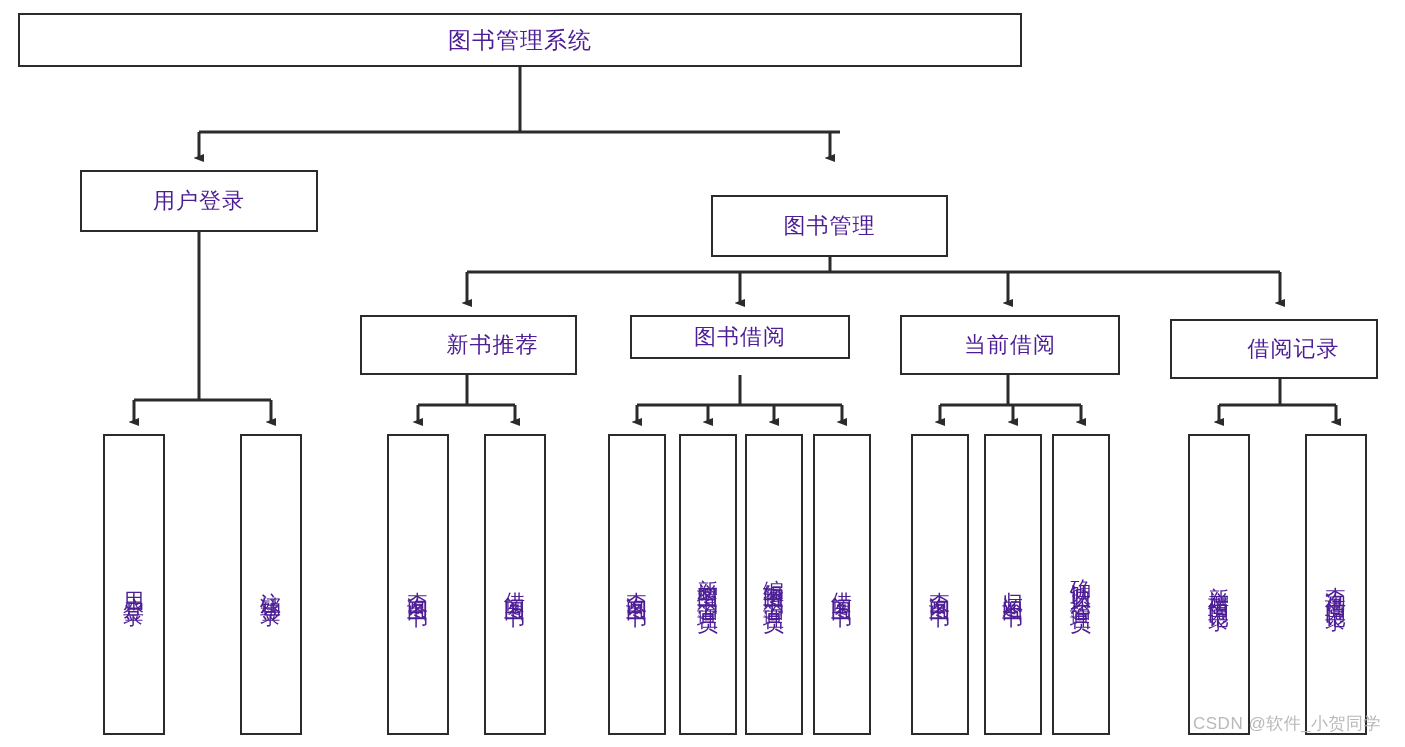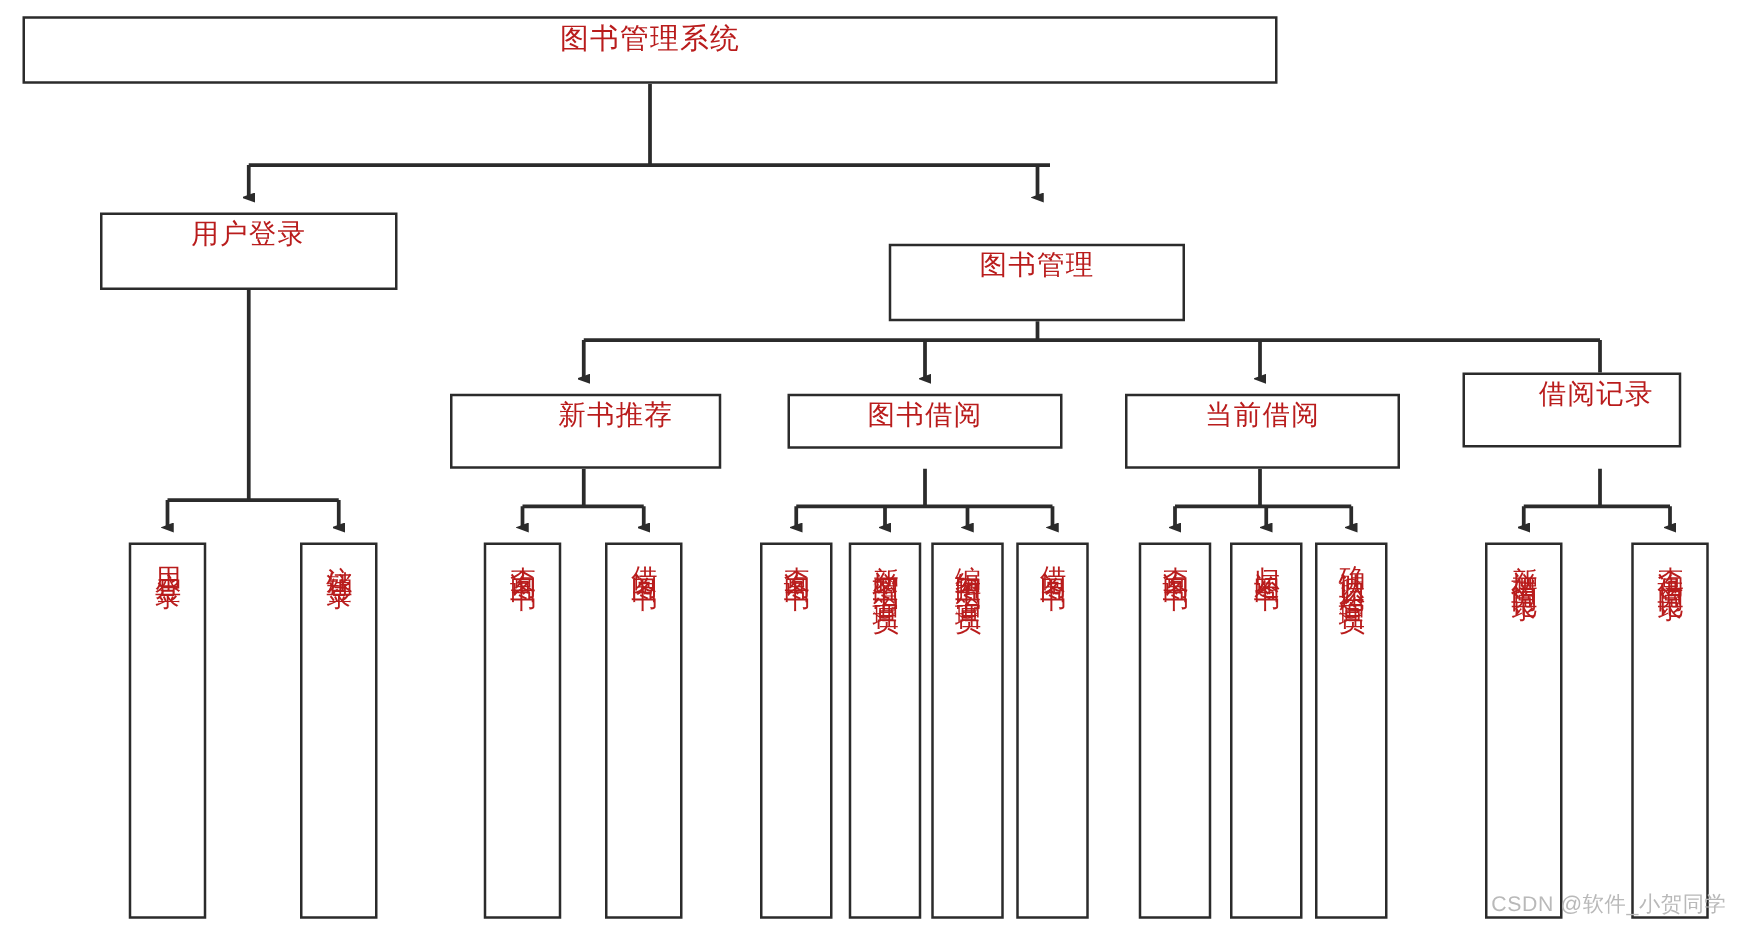--- a/index.html
+++ b/index.html
@@ -24,22 +24,23 @@
     width: 1405px;
     height: 747px;
     pointer-events: none;
   }
   .node {
     position: absolute;
     box-sizing: border-box;
     background: #ffffff;
     border: 2px solid #2b2b2b;
     display: flex;
+    align-items: center;
     justify-content: center;
-    color: #b91c1c;
+    color: #4c1d95;
   }
   .node.horiz {
     font-size: 22px;
     letter-spacing: 1px;
   }
   .node.vert {
     font-size: 21px;
   }
   .node.vert .vlabel {
     writing-mode: vertical-rl;
@@ -128,21 +129,21 @@
 
   <div class="node horiz" style="left:360px; top:315px; width:217px; height:60px;padding-left:48px;">
     <span>新书推荐</span>
   </div>
   <div class="node horiz" style="left:630px; top:315px; width:220px; height:44px;">
     <span>图书借阅</span>
   </div>
   <div class="node horiz" style="left:900px; top:315px; width:220px; height:60px;">
     <span>当前借阅</span>
   </div>
-  <div class="node horiz" style="left:1170px; top:298px; width:175px; height:60px;padding-left:39px;">
+  <div class="node horiz" style="left:1170px; top:319px; width:208px; height:60px;padding-left:39px;">
     <span>借阅记录</span>
   </div>
 
   <div class="node vert" style="left:103px; top:434px; width:62px; height:301px;">
     <span class="vlabel">用户登录</span>
   </div>
   <div class="node vert" style="left:240px; top:434px; width:62px; height:301px;">
     <span class="vlabel">注销登录</span>
   </div>
 

